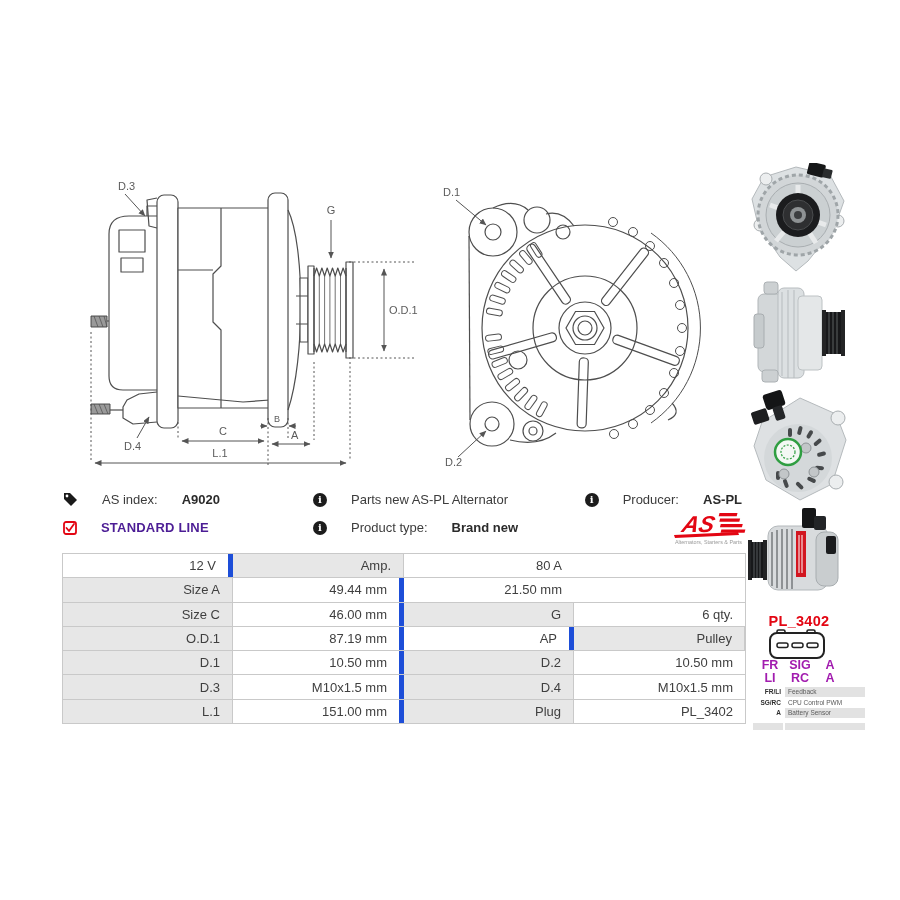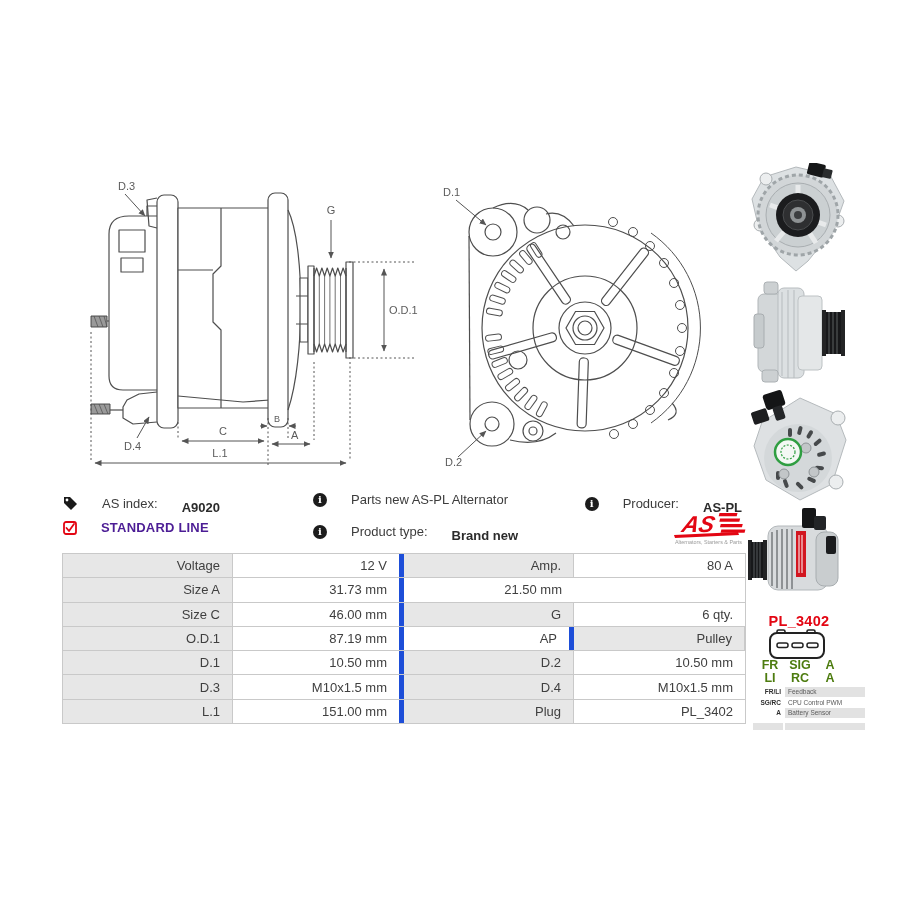--- a/index.html
+++ b/index.html
@@ -1,41 +1,41 @@
 <!DOCTYPE html>
 <html><head>
 <meta charset="utf-8">
 <style>
   html,body{margin:0;padding:0;background:#fff;}
   body{width:900px;height:900px;position:relative;font-family:"Liberation Sans",sans-serif;color:#3f3f3f;overflow:hidden;}
   .abs{position:absolute;}
 
   
   .info-item{position:absolute;display:flex;align-items:center;gap:24px;font-size:13px;color:#3c3c3c;white-space:nowrap;}
-  .val-bold{font-weight:bold;color:#2b2b2b;margin-top:8px;}
+  .val-bold{font-weight:bold;color:#2b2b2b;}
   .red-bold{color:#4c1d95;font-weight:bold;letter-spacing:.2px;}
   .i-icon{width:14px;height:14px;border-radius:50%;background:#1c1c1c;color:#fff;
           font-size:10px;font-weight:bold;display:flex;align-items:center;justify-content:center;
           font-family:"DejaVu Serif",serif;flex:0 0 auto;}
 
   
   .spec-table{position:absolute;left:62px;top:553px;width:684px;border:1px solid #c9c9c9;box-sizing:border-box;}
   .spec-row{display:grid;grid-template-columns:170px 171px 170px 1fr;height:23.3px;border-bottom:1px solid #c9c9c9;}
   .spec-row:last-of-type{border-bottom:none;}
   .cell{display:flex;align-items:center;justify-content:flex-end;padding-right:12px;font-size:13px;box-sizing:border-box;}
   .cell.lbl{background:#e7e7e7;border-right:1px solid #c9c9c9;}
   .cell.val{background:#fff;border-right:5px solid #1d4ed8;}
   .cell.val:last-child{border-right:none;padding-left:48px;}
 
   
   .plug-name{position:absolute;left:752px;top:613px;width:94px;text-align:center;
              color:#e30613;font-weight:bold;font-size:14.5px;letter-spacing:.3px;}
   .pins{position:absolute;left:757px;top:659px;width:86px;display:grid;
         grid-template-columns:1fr 1fr 1fr;column-gap:4px;text-align:center;
-        font-weight:bold;font-size:12.5px;color:#4d7c0f;line-height:13px;}
+        font-weight:bold;font-size:12.5px;color:#a21caf;line-height:13px;}
   .pin-col span{display:block;}
   .legend{position:absolute;left:753px;top:687px;width:112px;display:grid;row-gap:1px;}
   .legend-row{display:grid;grid-template-columns:30px 80px;column-gap:2px;height:9.5px;}
   .legend-row .key{font-size:6.5px;font-weight:bold;color:#2f2f2f;display:flex;align-items:center;justify-content:flex-end;padding-right:2px;}
   .legend-row .desc{font-size:6.5px;color:#5a5a5a;display:flex;align-items:center;padding-left:3px;}
   .legend-row:nth-child(odd) .desc{background:#e2e2e2;}
   .legend-row.empty{margin-top:4px;height:7px;}
   .legend-row.empty .key,.legend-row.empty .desc{background:#e2e2e2;}
 
   
@@ -330,28 +330,27 @@
     <rect x="64" y="7.5" width="20" height="3.2" fill="#e30613"></rect>
     <rect x="66" y="13" width="22" height="3.2" fill="#e30613"></rect>
     <rect x="68" y="18.5" width="24" height="3.2" fill="#e30613"></rect>
   </g>
   <polygon points="16,24 80,21 81,24 17,27" fill="#e30613"></polygon>
   <text x="84" y="32.5" text-anchor="end" font-family="Liberation Sans,sans-serif" font-size="5.4" fill="#9a9a9a">Alternators, Starters &amp; Parts</text>
 </svg>
 
 <div class="spec-table">
   <div class="spec-row">
-      <div class="cell lbl">Voltage</div>
       <div class="cell val">12 V</div>
       <div class="cell lbl">Amp.</div>
       <div class="cell val">80 A</div>
     </div>
     <div class="spec-row">
       <div class="cell lbl">Size A</div>
-      <div class="cell val">31.73 mm</div>
+      <div class="cell val">49.44 mm</div>
       <div class="cell val">21.50 mm</div>
     </div>
     <div class="spec-row">
       <div class="cell lbl">Size C</div>
       <div class="cell val">46.00 mm</div>
       <div class="cell lbl">G</div>
       <div class="cell val">6 qty.</div>
     </div>
     <div class="spec-row">
       <div class="cell lbl">O.D.1</div>

